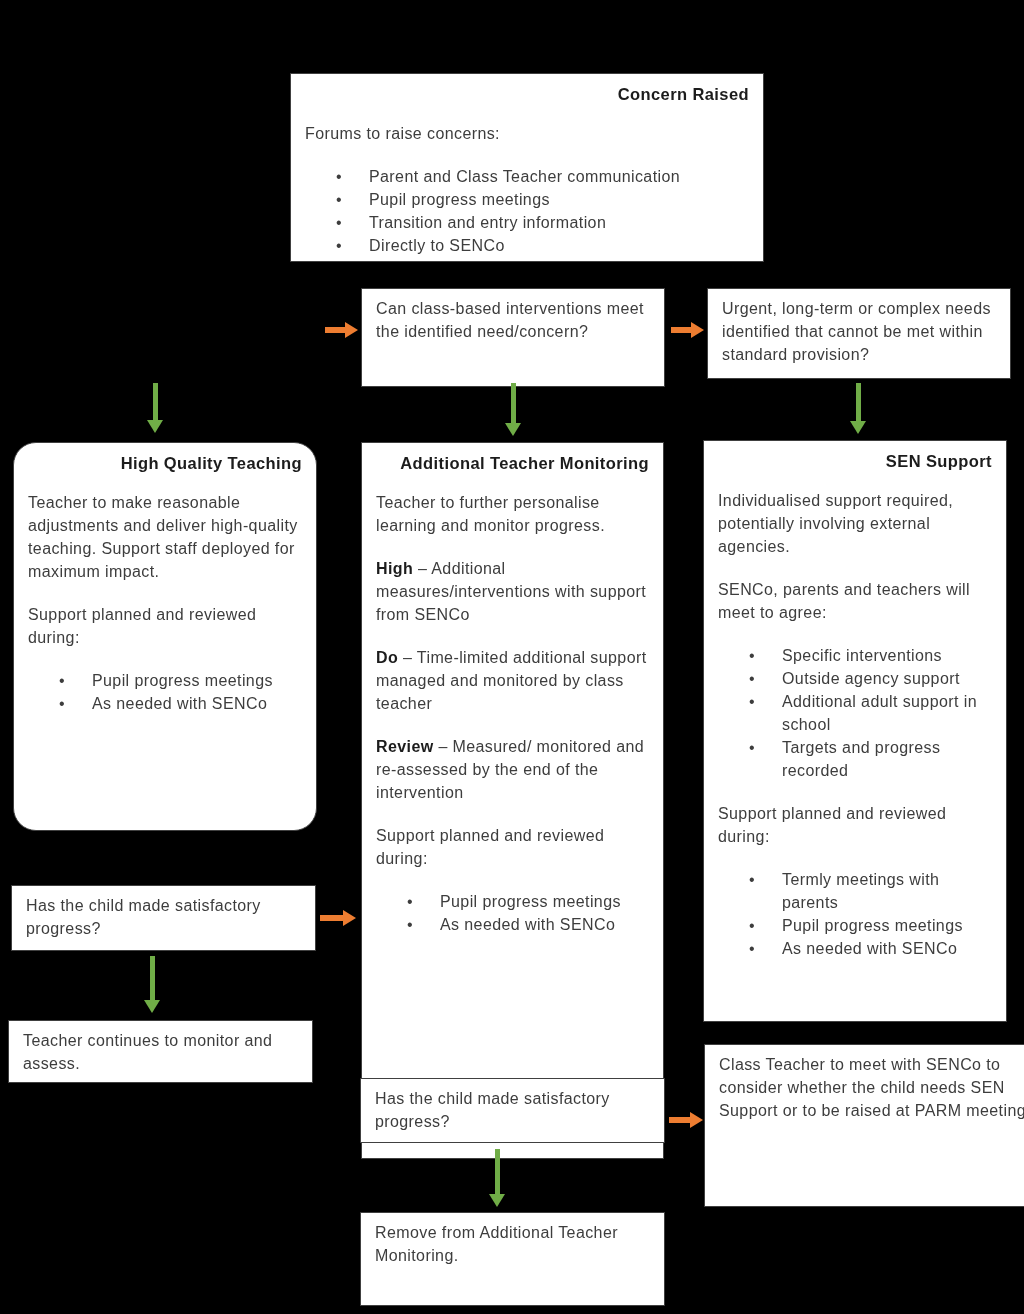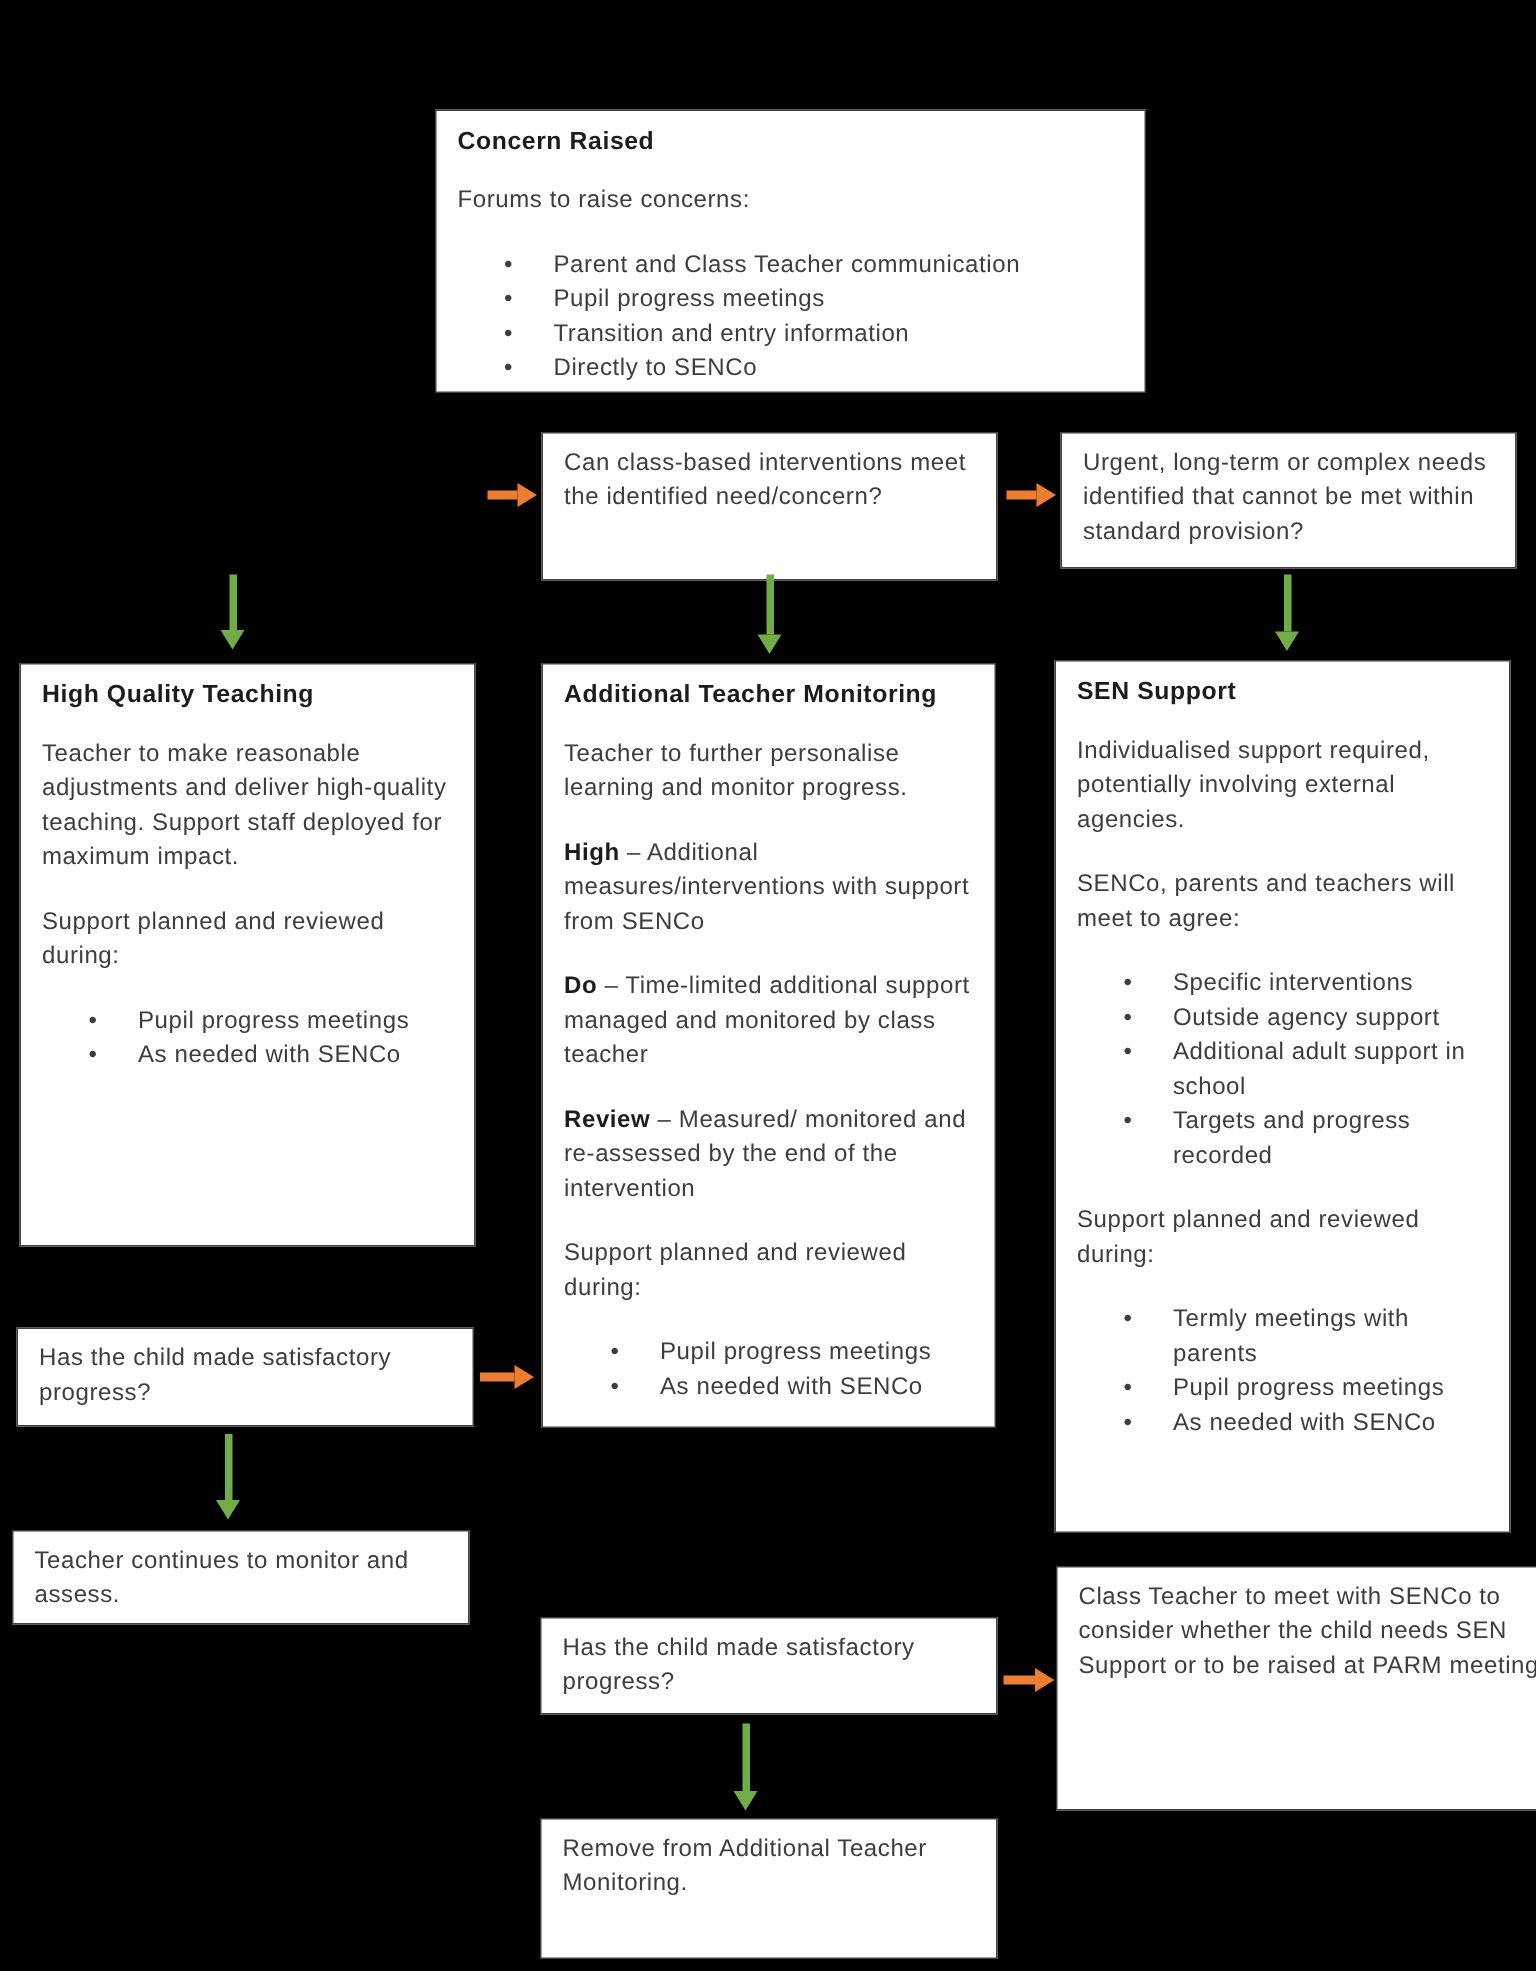--- a/index.html
+++ b/index.html
@@ -20,21 +20,21 @@
     border: 1.5px solid #404040;
     box-sizing: border-box;
     color: #3d3d3d;
     font-size: 16px;
     letter-spacing: 0.4px;
     line-height: 23px;
     padding: 8px 14px;
   }
   .box .title {
     display: block;
-    text-align: left;
+    text-align: right;
     font-weight: bold;
     color: #1c1c1c;
     font-size: 16.5px;
     line-height: 20px;
     margin: 2px 0 18px 0;
   }
   .box p { margin: 0 0 20px 0; }
   .box p:last-child { margin-bottom: 0; }
   .gap-top { margin-top: 16px; }
   .bullets { margin: 0 0 20px 0; }
@@ -42,22 +42,22 @@
   .bullet { display: flex; padding-left: 31px; }
   .bullet .dot { width: 33px; flex: none; }
   .bullet .bullet-text { flex: 1; }
   .step-label { font-weight: bold; color: #1c1c1c; }
 
   
   #box-concern        { left: 290px; top: 73px;   width: 474px; height: 189px; }
   #box-q-left         { left: 14px;  top: 288px;  width: 307px; height: 91px; }
   #box-q-mid          { left: 361px; top: 288px;  width: 304px; height: 99px; }
   #box-q-right        { left: 707px; top: 288px;  width: 304px; height: 91px; }
-  #box-hqt            { left: 13px;  top: 442px;  width: 304px; height: 389px; }
-  #box-atm            { left: 361px; top: 442px;  width: 303px; height: 510px; }
+  #box-hqt            { left: 13px;  top: 442px;  width: 304px; height: 389px; border-radius: 23px; }
+  #box-atm            { left: 361px; top: 442px;  width: 303px; height: 717px; }
   #box-sen            { left: 703px; top: 440px;  width: 304px; height: 582px; }
   #box-progress-left  { left: 11px;  top: 885px;  width: 305px; height: 66px; }
   #box-monitor        { left: 8px;   top: 1020px; width: 305px; height: 63px; }
   #box-progress-mid   { left: 360px; top: 1078px; width: 305px; height: 65px; }
   #box-class-teacher  { left: 704px; top: 1044px; width: 360px; height: 163px; padding-right: 22px; }
   #box-remove         { left: 360px; top: 1212px; width: 305px; height: 94px; }
 
   
   .h-arrow {
     position: absolute;

